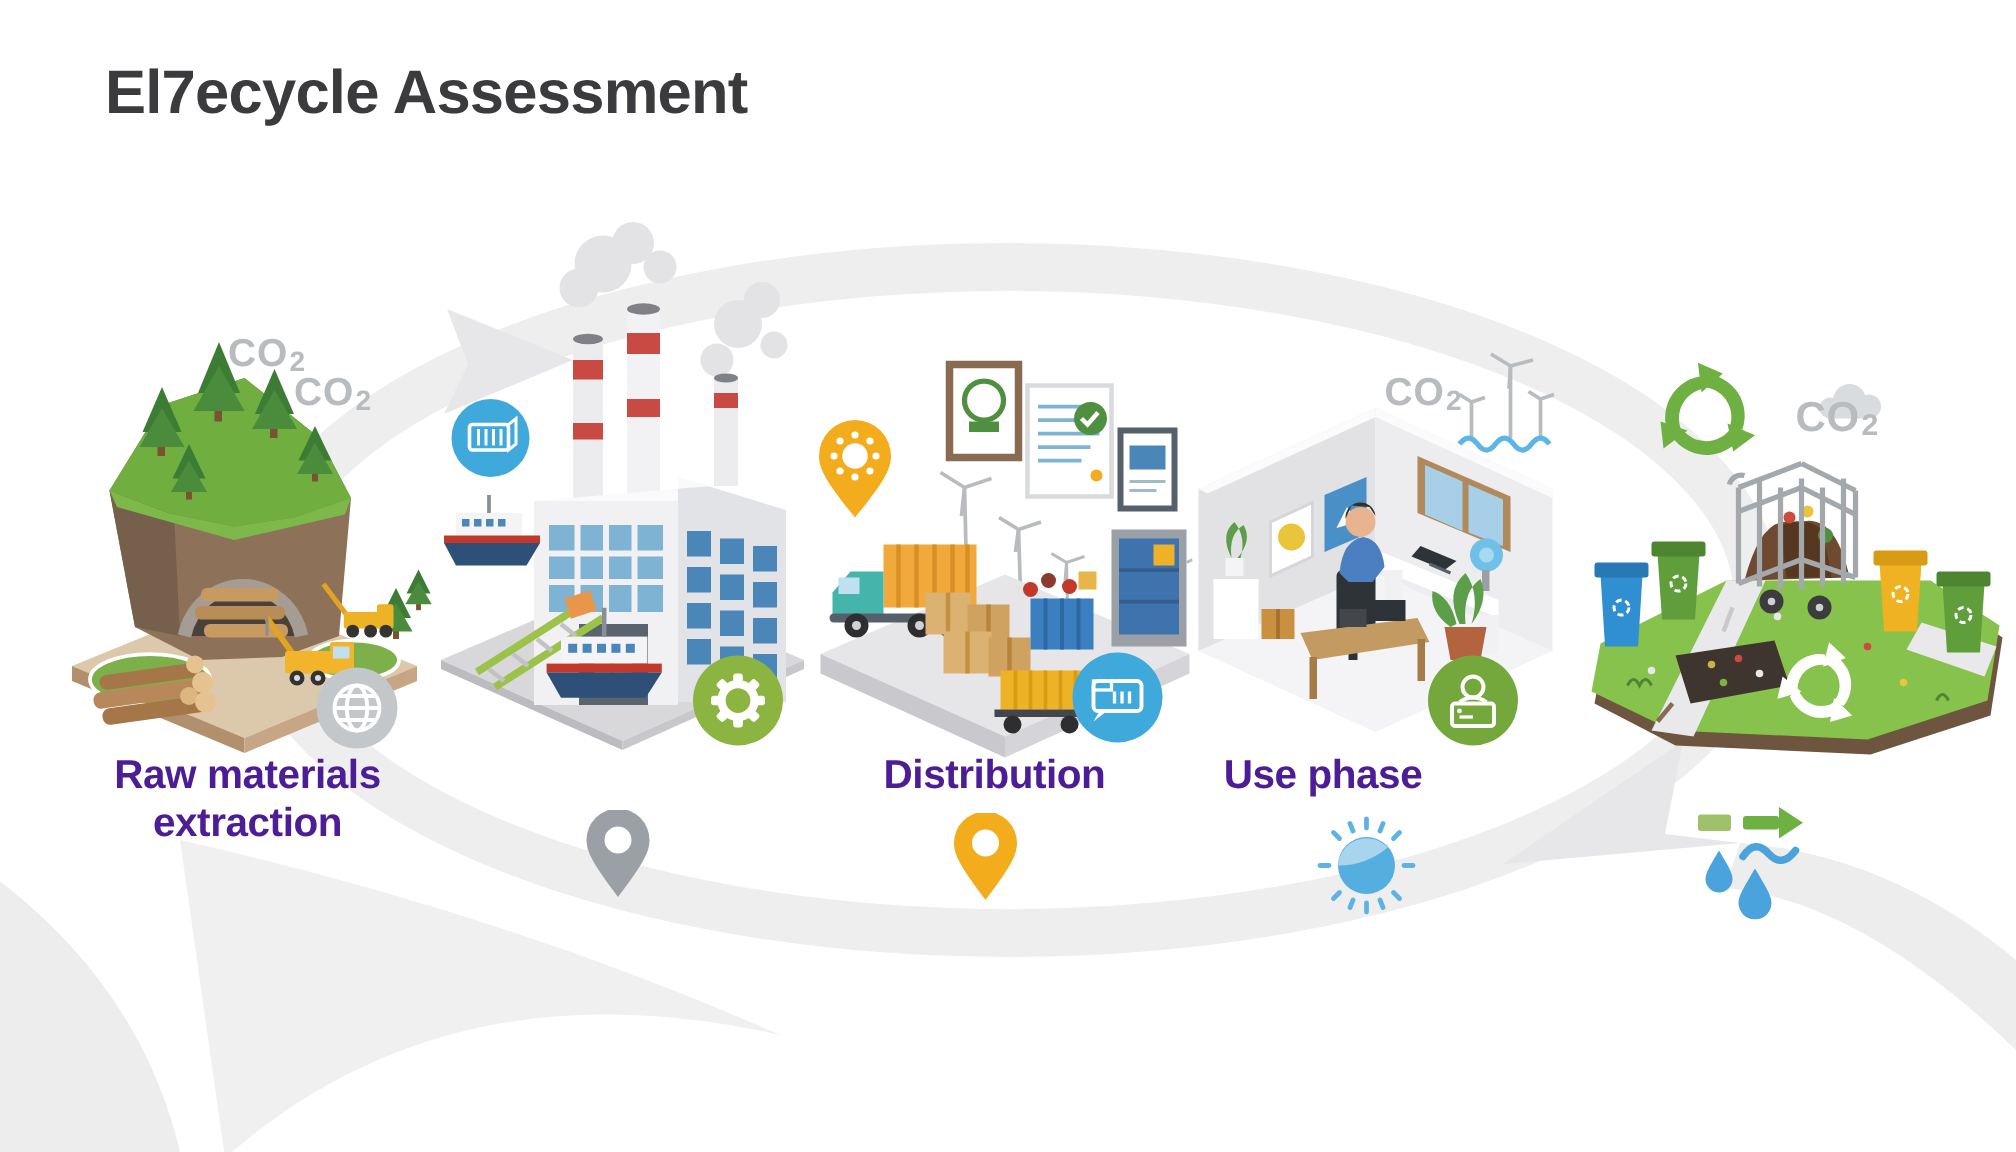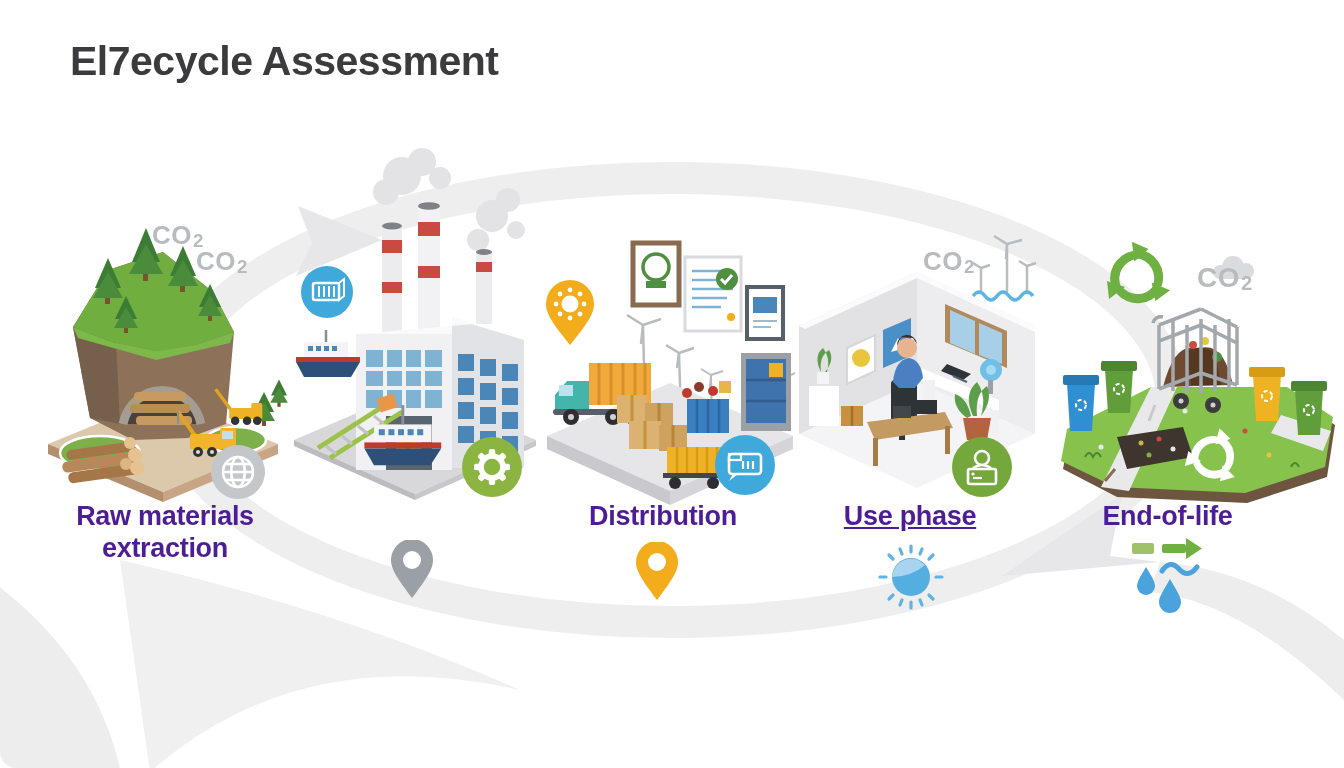--- a/index.html
+++ b/index.html
@@ -1,17 +1,17 @@
 <!DOCTYPE html>
 <html><head>
 <meta charset="utf-8">
 <style>
   html,body{margin:0;padding:0;background:#fff;}
   .canvas{position:relative;width:1344px;height:768px;background:#ffffff;overflow:hidden;
-          font-family:"Liberation Sans",sans-serif;border-radius:16px;}
+          font-family:"Liberation Sans",sans-serif;}
   .layer{position:absolute;left:0;top:0;}
   .title{position:absolute;left:70px;top:38px;font-size:41px;font-weight:700;color:#3b3b3d;
          letter-spacing:-0.5px;margin:0;}
   .scene{position:absolute;margin:0;}
   .scene svg{display:block;}
   .stage-label{position:absolute;top:501px;font-size:27px;font-weight:700;color:#4c1d95;
                text-align:center;line-height:1.18;letter-spacing:-0.3px;}
   .co2{position:absolute;font-weight:700;color:#b9bcbf;font-size:26px;letter-spacing:0.5px;}
   .co2 .sub{font-size:0.72em;position:relative;top:3px;left:1px;}
   .co2.big{font-size:28px;}
@@ -616,22 +616,21 @@
           <circle cx="130" cy="186" r="2.5" fill="#e8e8ea"></circle>
         <path d="M30,232 q4,-8 8,0 q4,-8 8,0" stroke="#4e8531" stroke-width="2" fill="none"></path>
         <path d="M236,242 q4,-8 8,0" stroke="#4e8531" stroke-width="2" fill="none"></path>
       </g>
     </svg>
   </figure>
   <div class="co2 big" style="left:1197px;top:262px;"><span>CO</span><span class="sub">2</span></div>
 
   <div class="stage-label" style="left:40px;width:250px;">Raw materials extraction</div>
   <div class="stage-label" style="left:548px;width:230px;">Distribution</div>
-  <div class="stage-label" style="left:795px;width:230px;text-decoration:underline;">Use phase</div>
-  <div class="stage-label" style="left:1055px;width:225px;">End-of-life</div>
+  <div class="stage-label" style="left:767px;width:230px;">Use phase</div>
 
   <svg class="marker" style="left:388px;top:540px;" width="48" height="62" viewBox="-24 -28 48 62">
     <path d="M0,30 C -15,10 -21,1 -21,-8 a21,21 0 1 1 42,0 C 21,1 15,10 0,30 Z" fill="#9aa0a6"></path>
     <circle cx="0" cy="-8" r="9" fill="#ffffff"></circle>
   </svg>
 
   <svg class="marker" style="left:633px;top:542px;" width="48" height="62" viewBox="-24 -28 48 62">
     <path d="M0,30 C -15,10 -21,1 -21,-8 a21,21 0 1 1 42,0 C 21,1 15,10 0,30 Z" fill="#f3ac1b"></path>
     <circle cx="0" cy="-8" r="9" fill="#ffffff"></circle>
   </svg>

